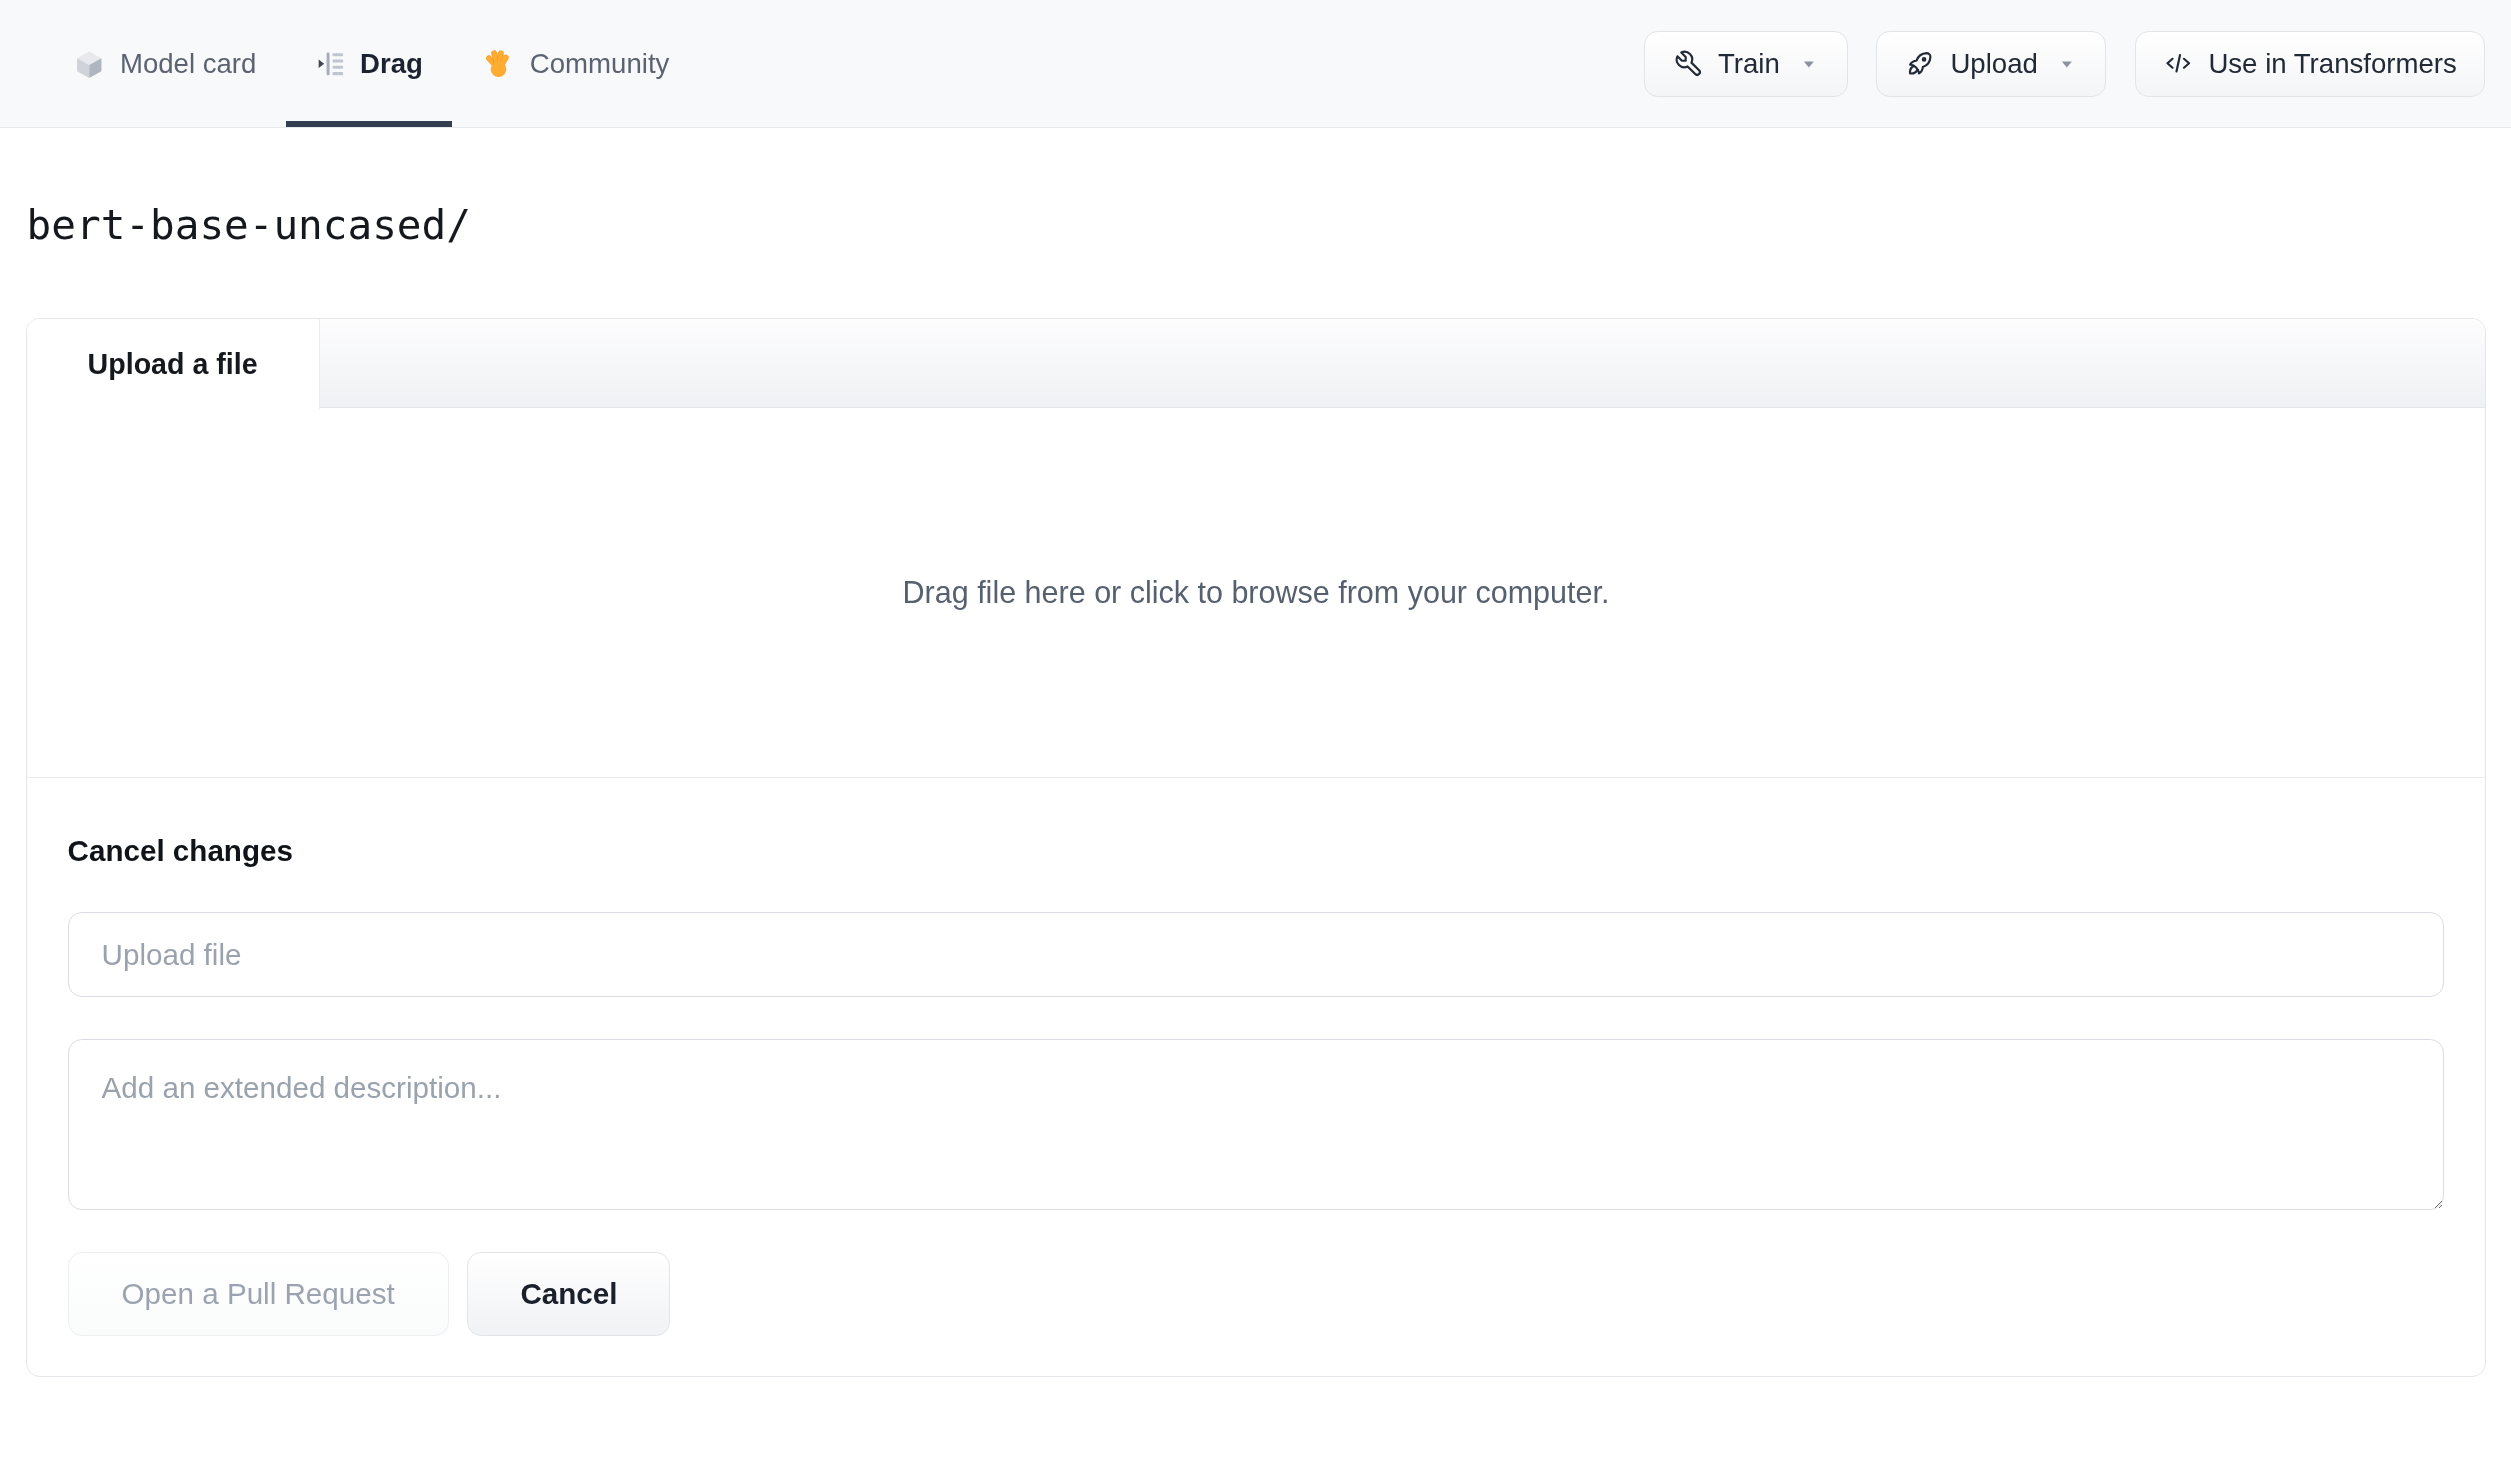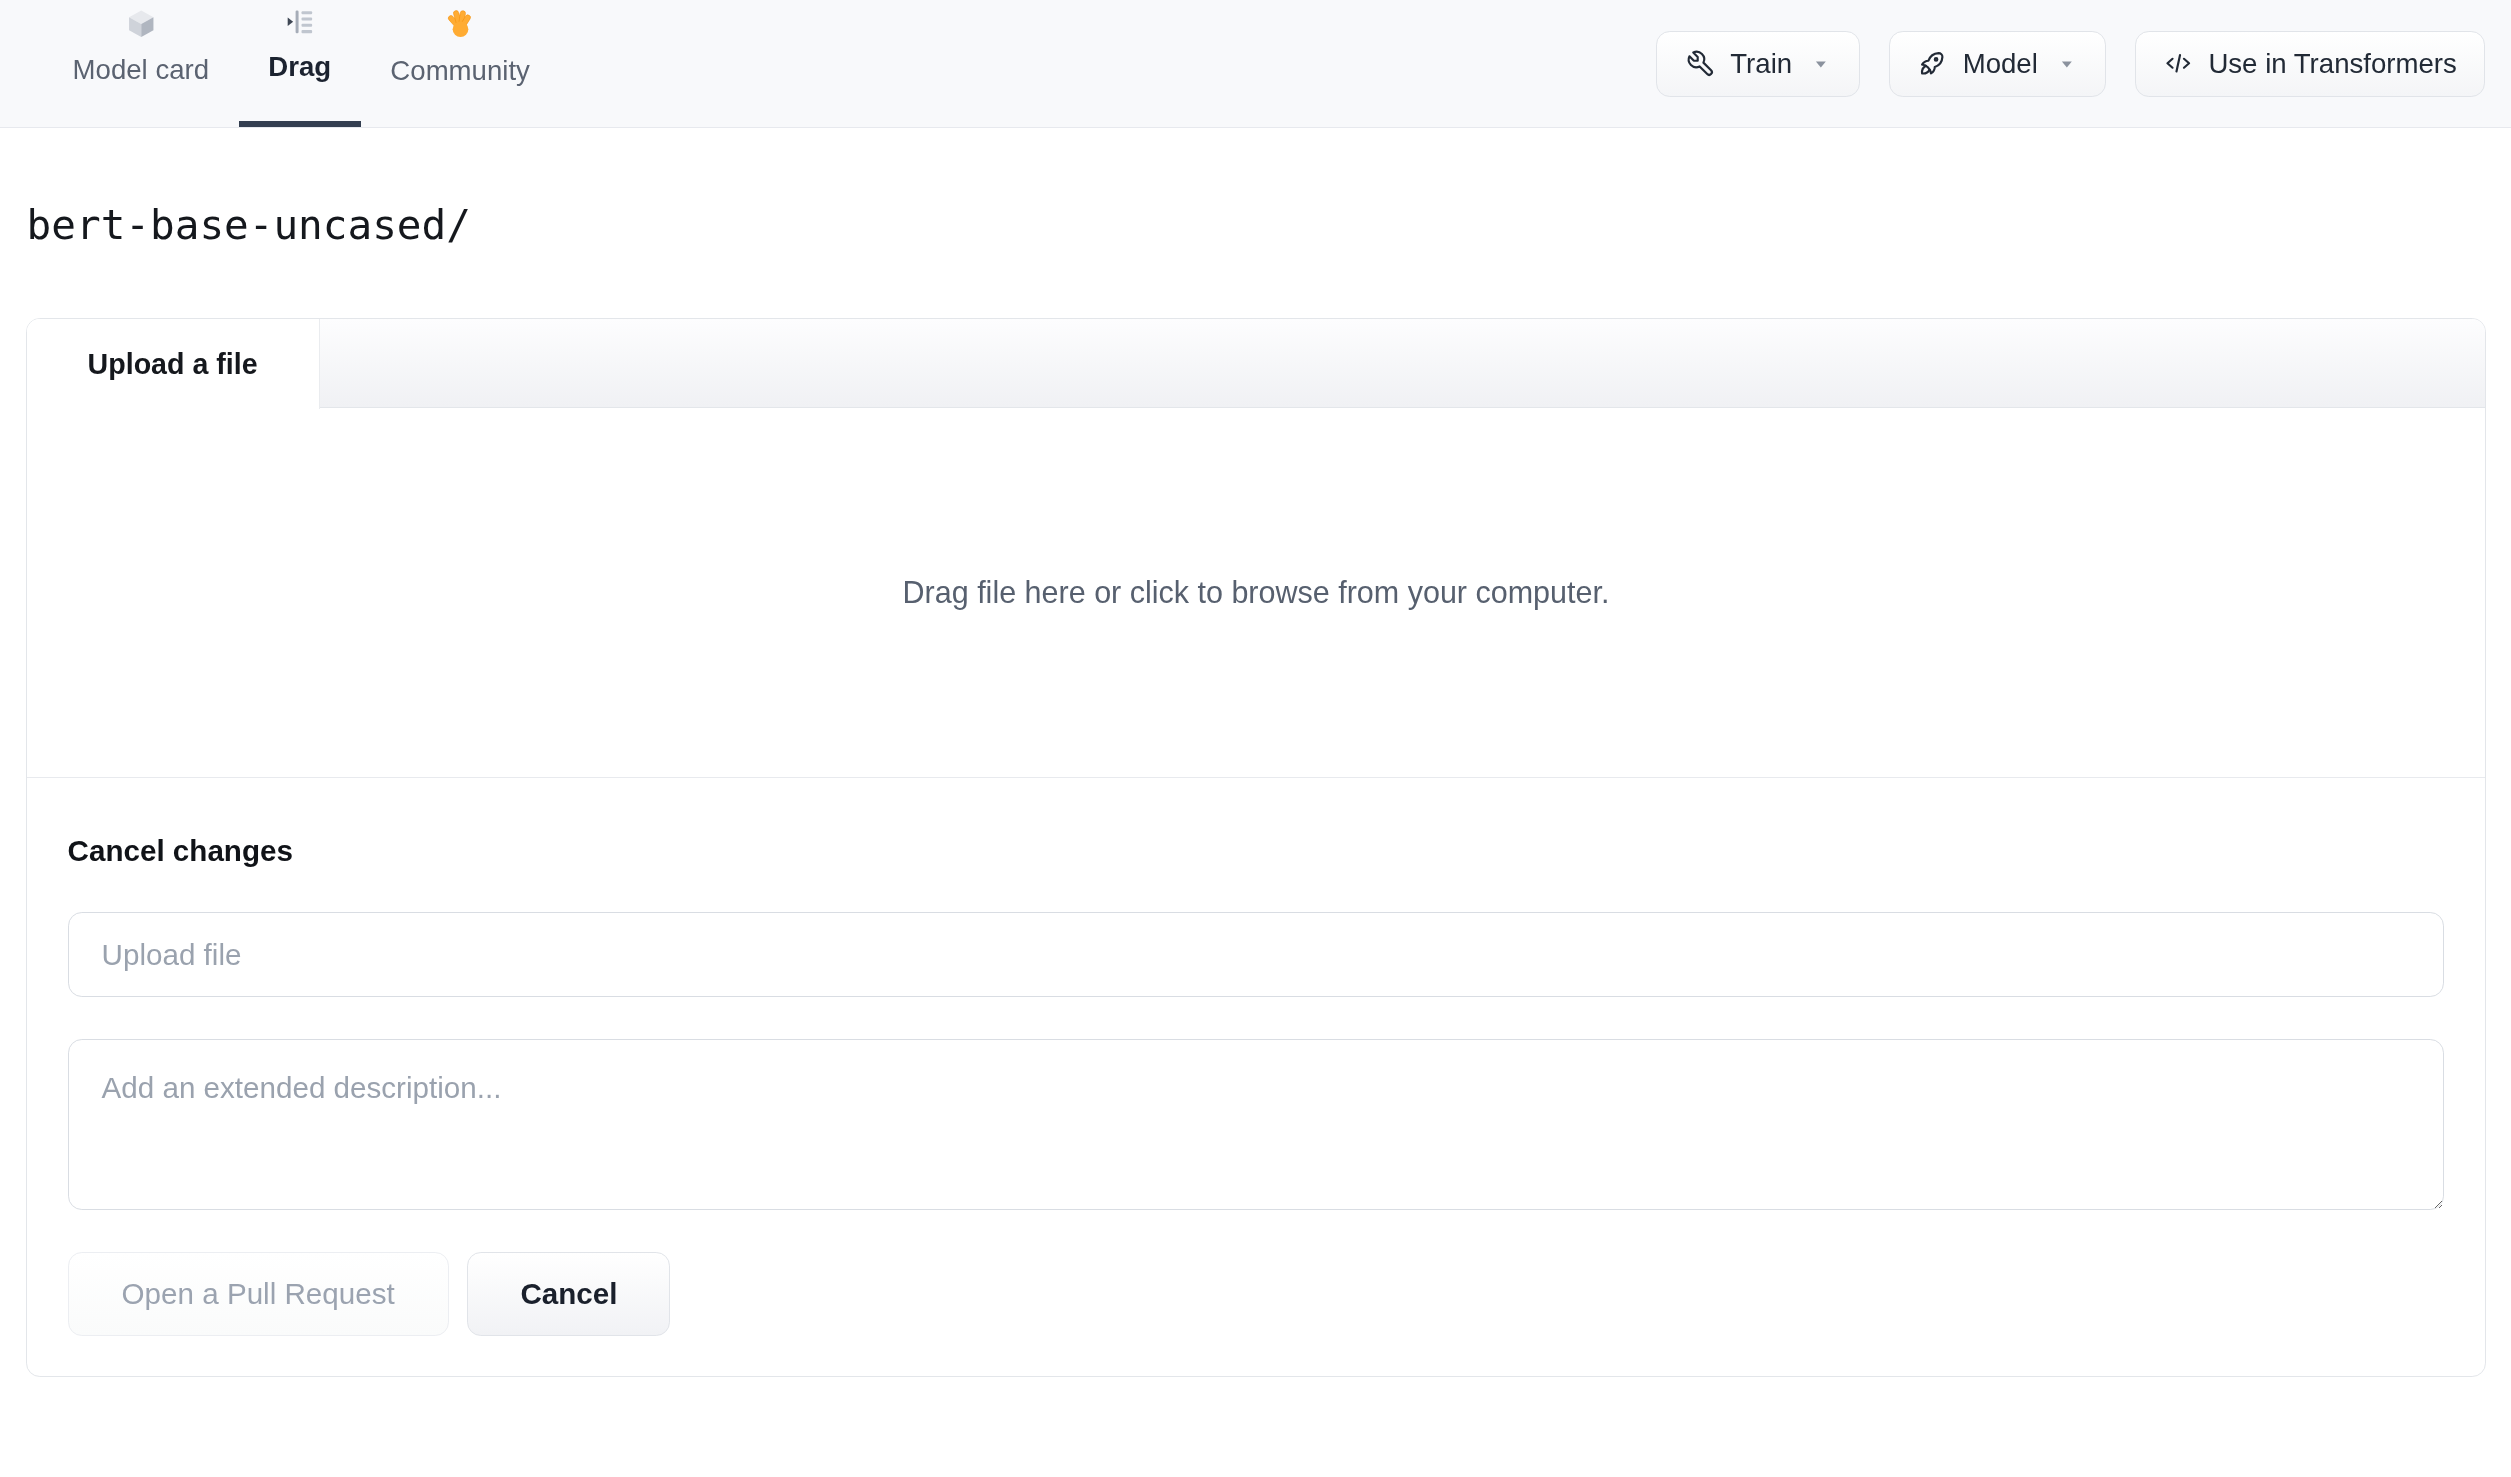--- a/index.html
+++ b/index.html
@@ -28,21 +28,20 @@
   .nav-tab {
     display: flex;
     align-items: center;
     gap: 14.8px;
     padding: 0 29.6px;
     font-size: 27.6px;
     color: #5b6371;
     cursor: pointer;
     border-bottom: 6.9px solid transparent;
     padding-top: 6.9px;
-    flex-direction: column;
   }
   .nav-tab.active {
     color: #1c2330;
     font-weight: 700;
     border-bottom-color: #333e50;
   }
   .nav-tab .icon { display: flex; align-items: center; }
 
   .nav-actions {
     display: flex;
@@ -253,21 +252,21 @@
     </button>
 
     <button class="hbtn">
       <span class="icon">
         <svg width="30.5" height="30.5" viewBox="0 0 24 24" fill="none" stroke="#222a36" stroke-width="1.7" stroke-linecap="round" stroke-linejoin="round">
           <path d="M4 13a8 8 0 0 1 7 7a6 6 0 0 0 3 -5a9 9 0 0 0 6 -8a3 3 0 0 0 -3 -3a9 9 0 0 0 -8 6a6 6 0 0 0 -5 3"></path>
           <path d="M7 14a6 6 0 0 0 -3 6a6 6 0 0 0 6 -3"></path>
           <circle cx="15" cy="9" r="1"></circle>
         </svg>
       </span>
-      <span>Model</span>
+      <span>Upload</span>
       <span class="caret">
         <svg width="21.7" height="21.7" viewBox="0 0 24 24">
             <polygon points="6.5,9.5 17.5,9.5 12,16" fill="#8b929e"></polygon>
           </svg>
       </span>
     </button>
 
     <button class="hbtn">
       <span class="icon">
         <svg width="30.5" height="30.5" viewBox="0 0 24 24" fill="none" stroke="#222a36" stroke-width="1.7" stroke-linecap="round" stroke-linejoin="round">

